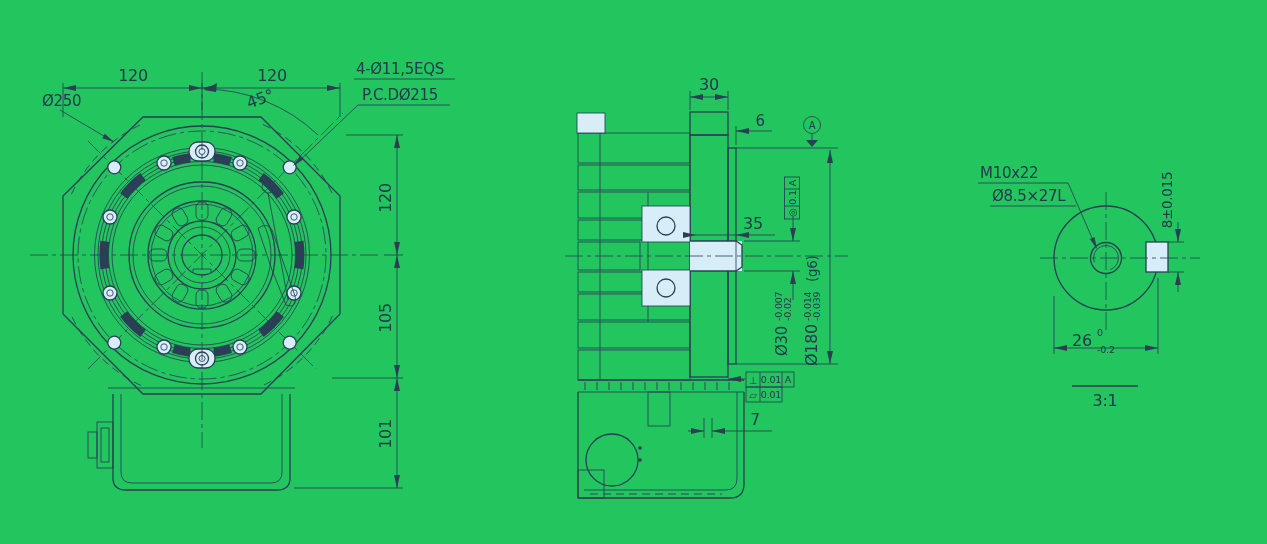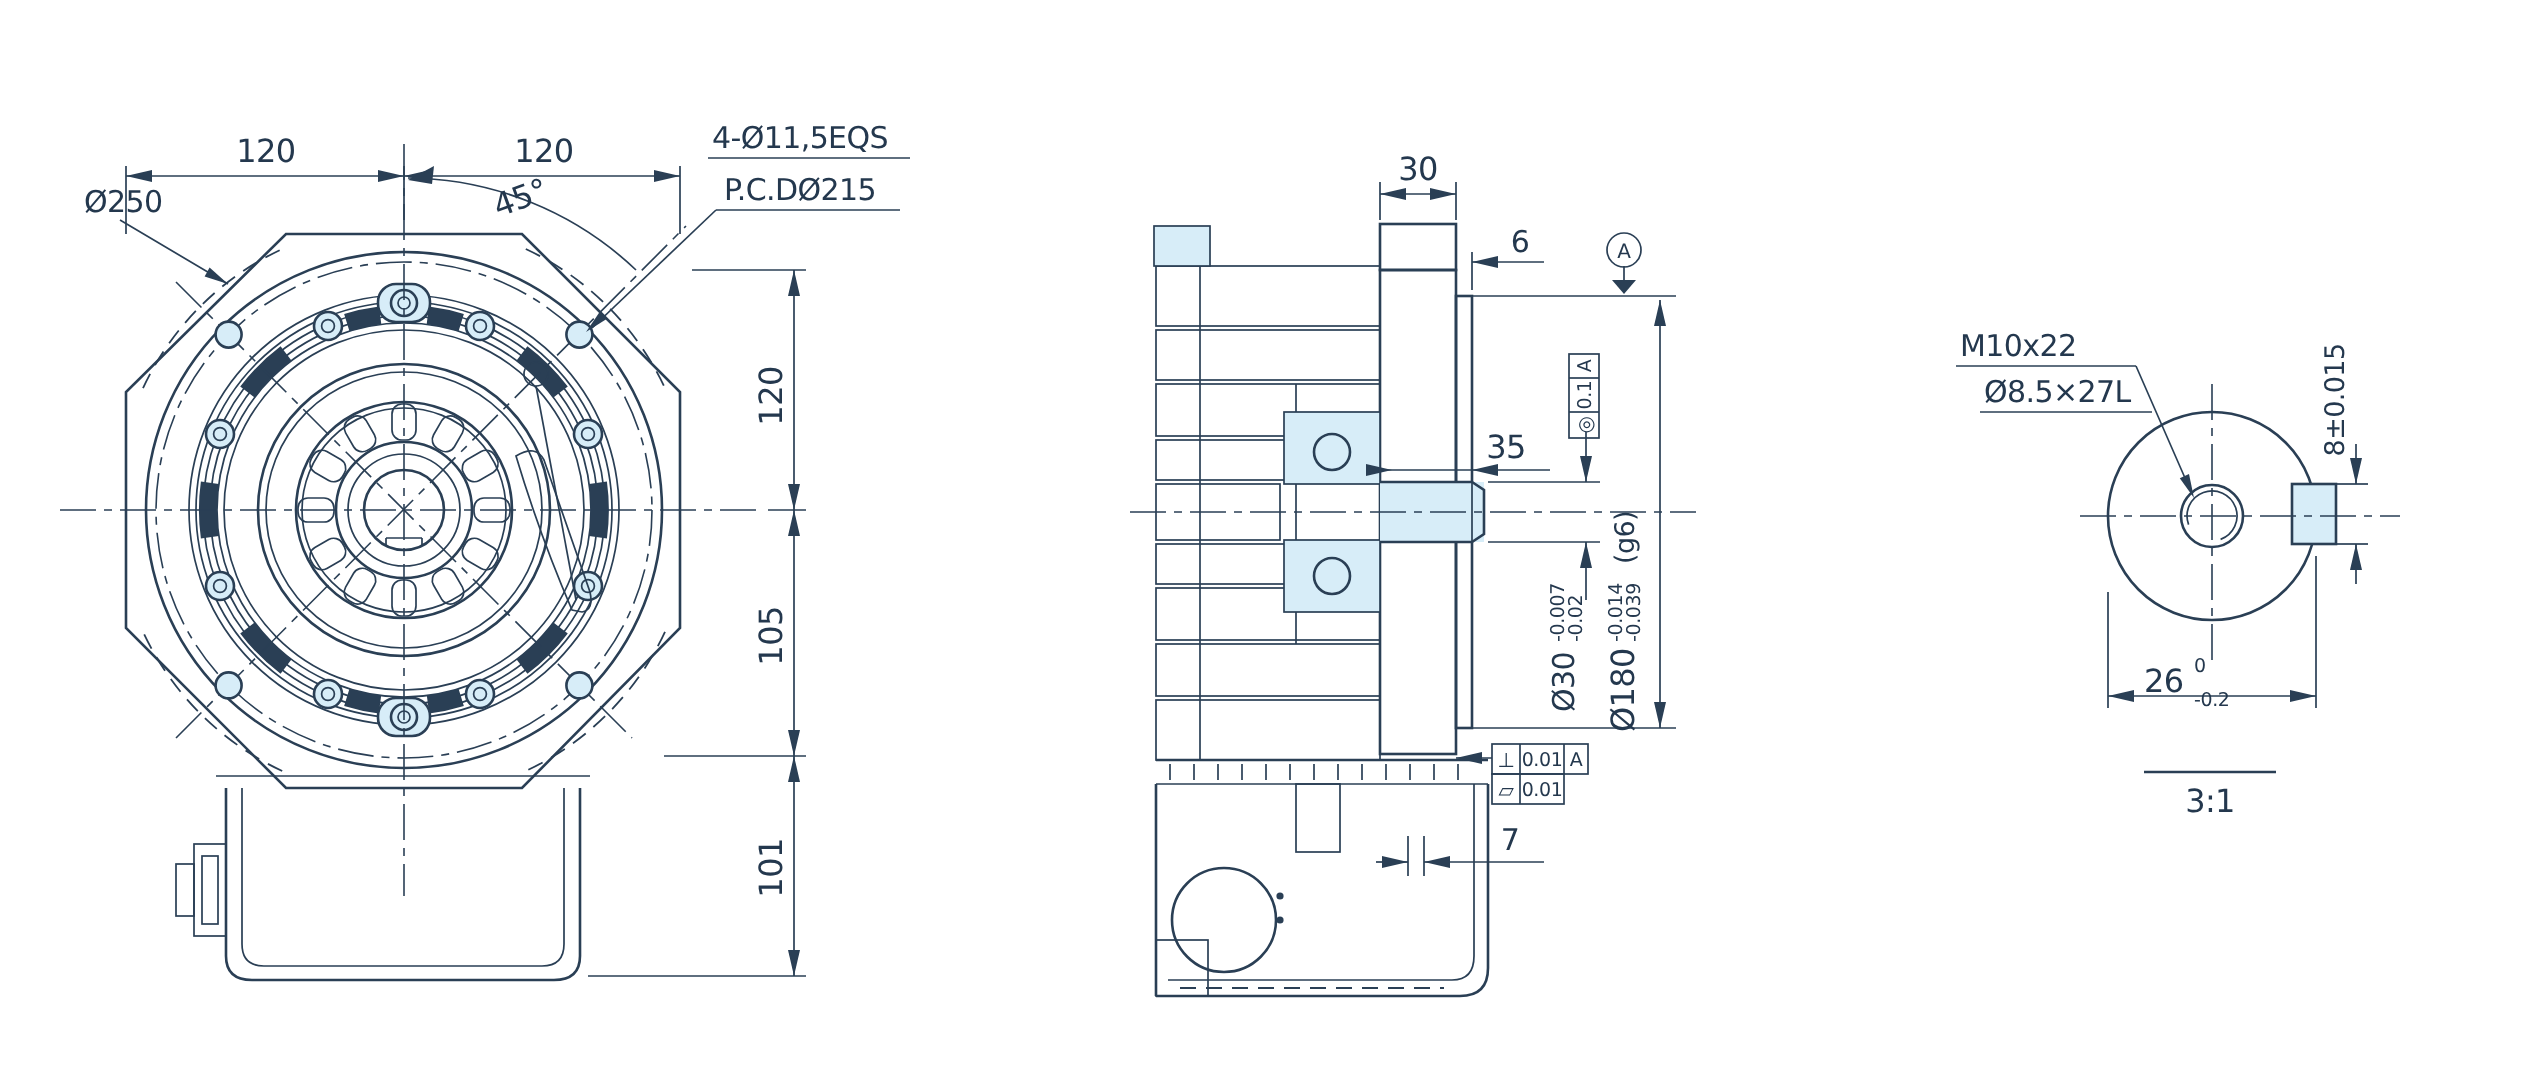--- a/index.html
+++ b/index.html
@@ -1,16 +1,16 @@
 <!DOCTYPE html>
 <html><head>
 <meta charset="utf-8">
 <style>
   html,body{margin:0;padding:0;background:#d7edf8;}
-  #canvas{position:relative;width:1267px;height:544px;background:#ffffff;overflow:hidden;
+  #canvas{position:relative;width:1267px;height:544px;background:#22c55e;overflow:hidden;
           font-family:"DejaVu Sans",sans-serif;}
   svg{display:block;}
   .ln  {stroke:#2a3f55;stroke-width:1.3;fill:none;}
   .thin{stroke:#2a3f55;stroke-width:0.85;fill:none;}
   .cl  {stroke:#2a3f55;stroke-width:0.8;fill:none;stroke-dasharray:18 4 4 4;}
   .dash{stroke:#2a3f55;stroke-width:0.9;fill:none;stroke-dasharray:8 5;}
   .dim {stroke:#2a3f55;stroke-width:0.85;fill:none;}
   .ar  {fill:#2a3f55;stroke:none;}
   .wh  {fill:#d7edf8;}
   .blk {stroke:#2a3f55;stroke-width:9;fill:none;}

